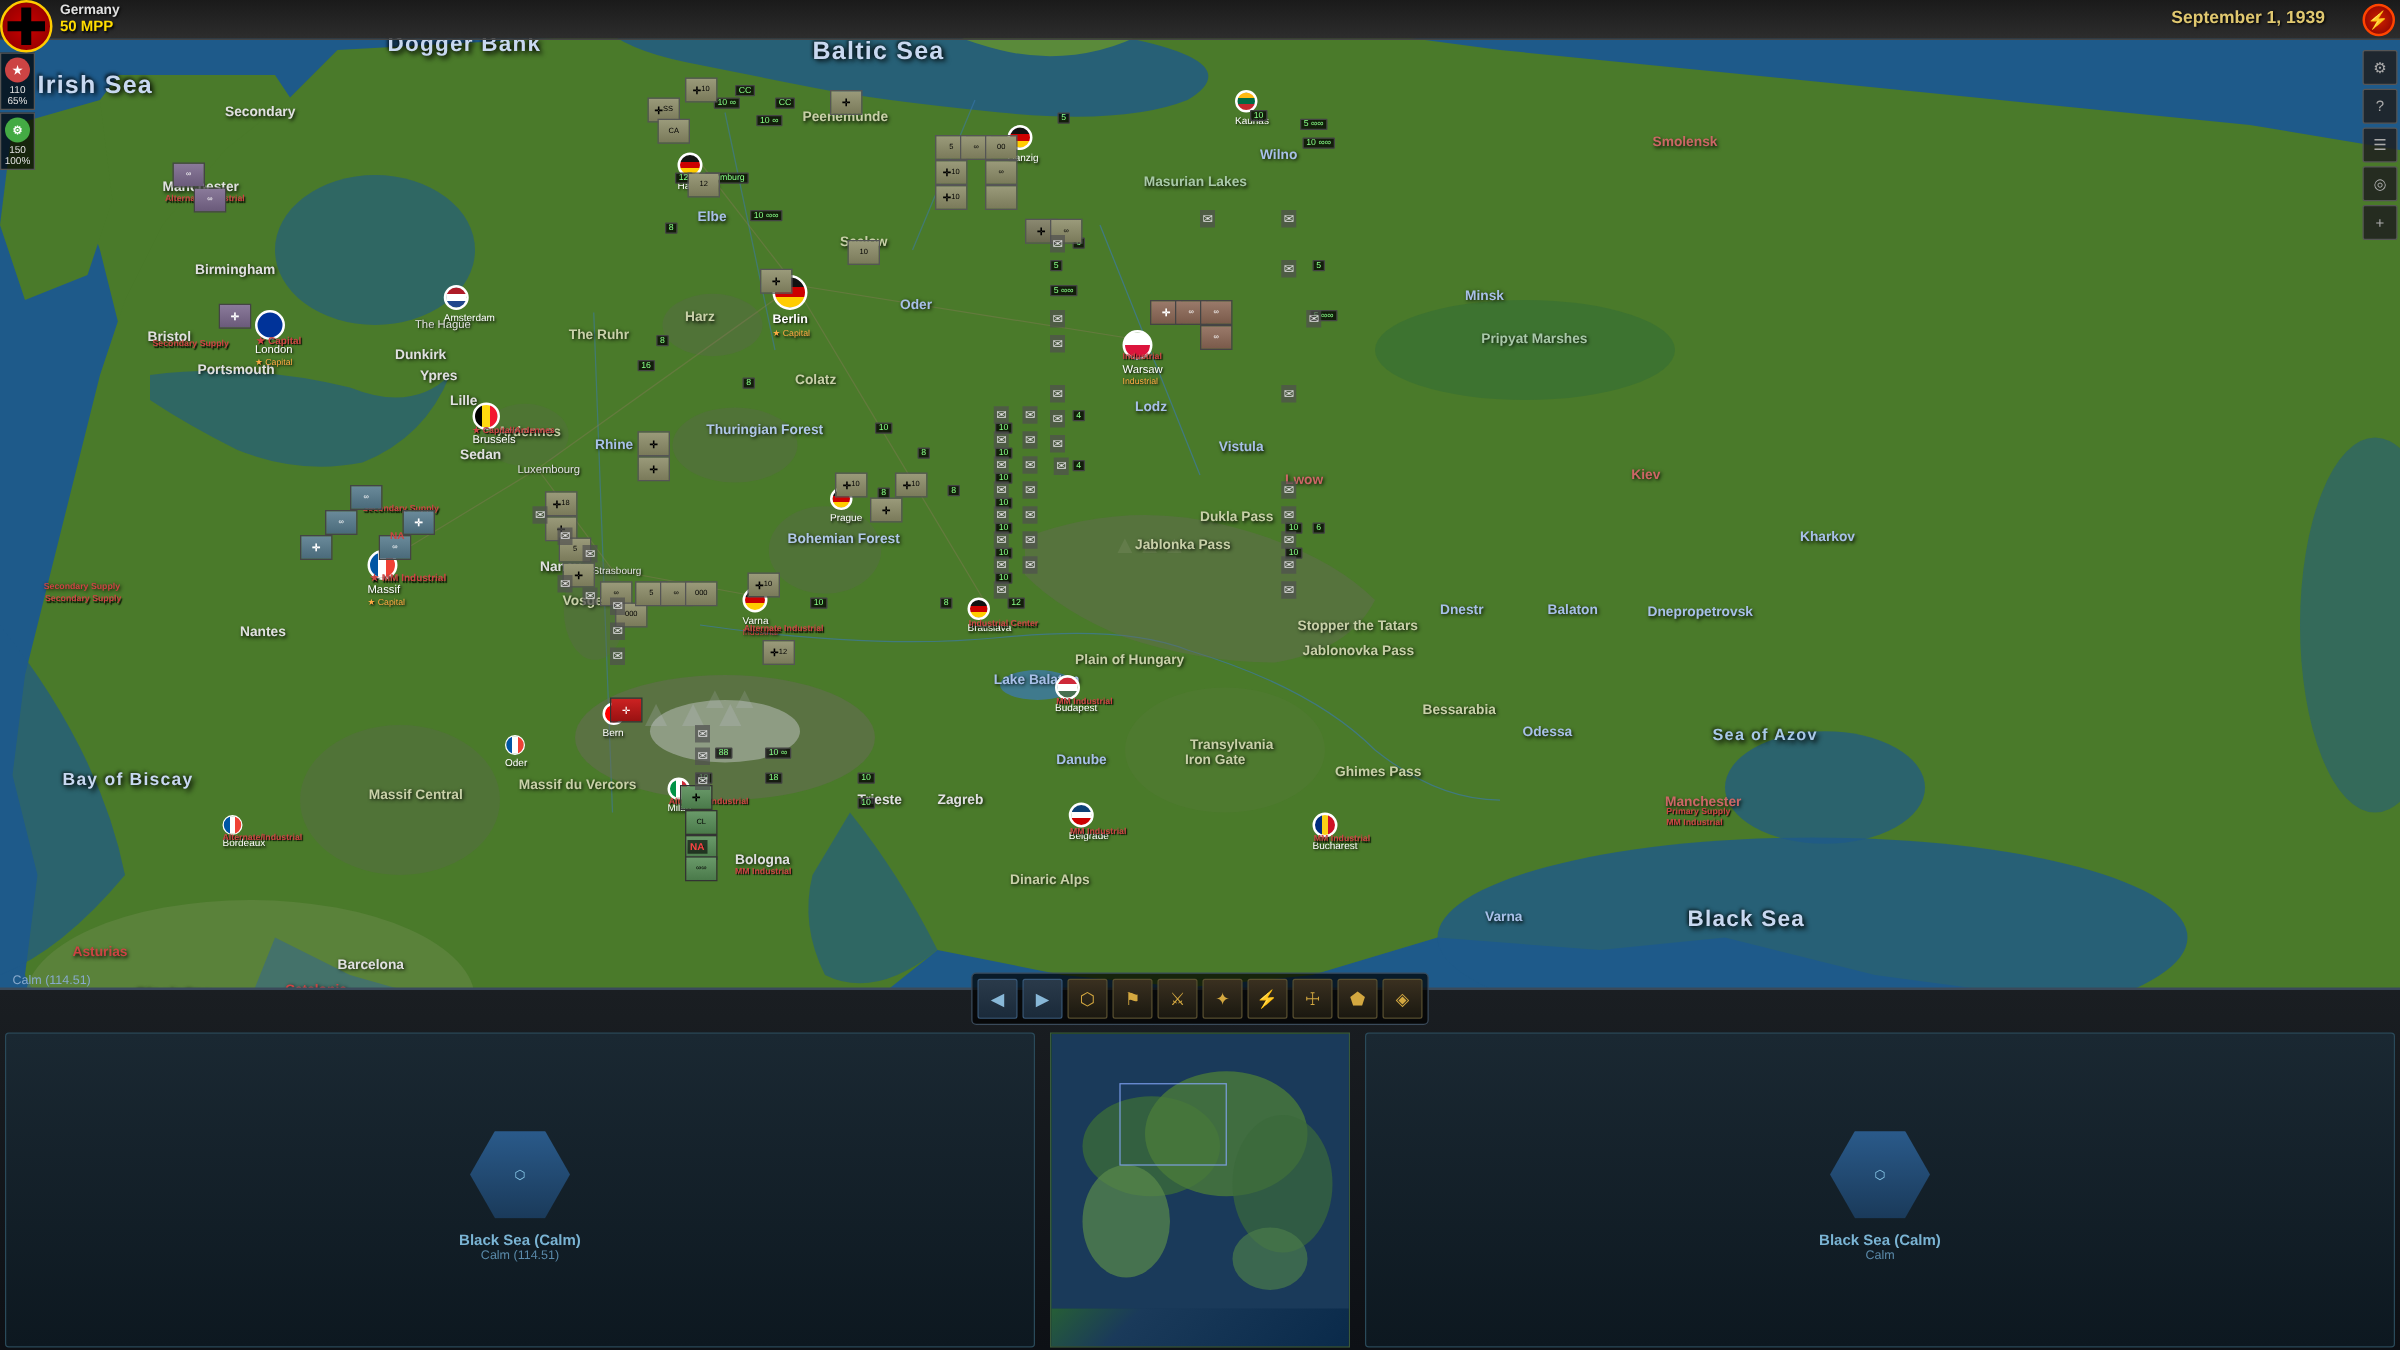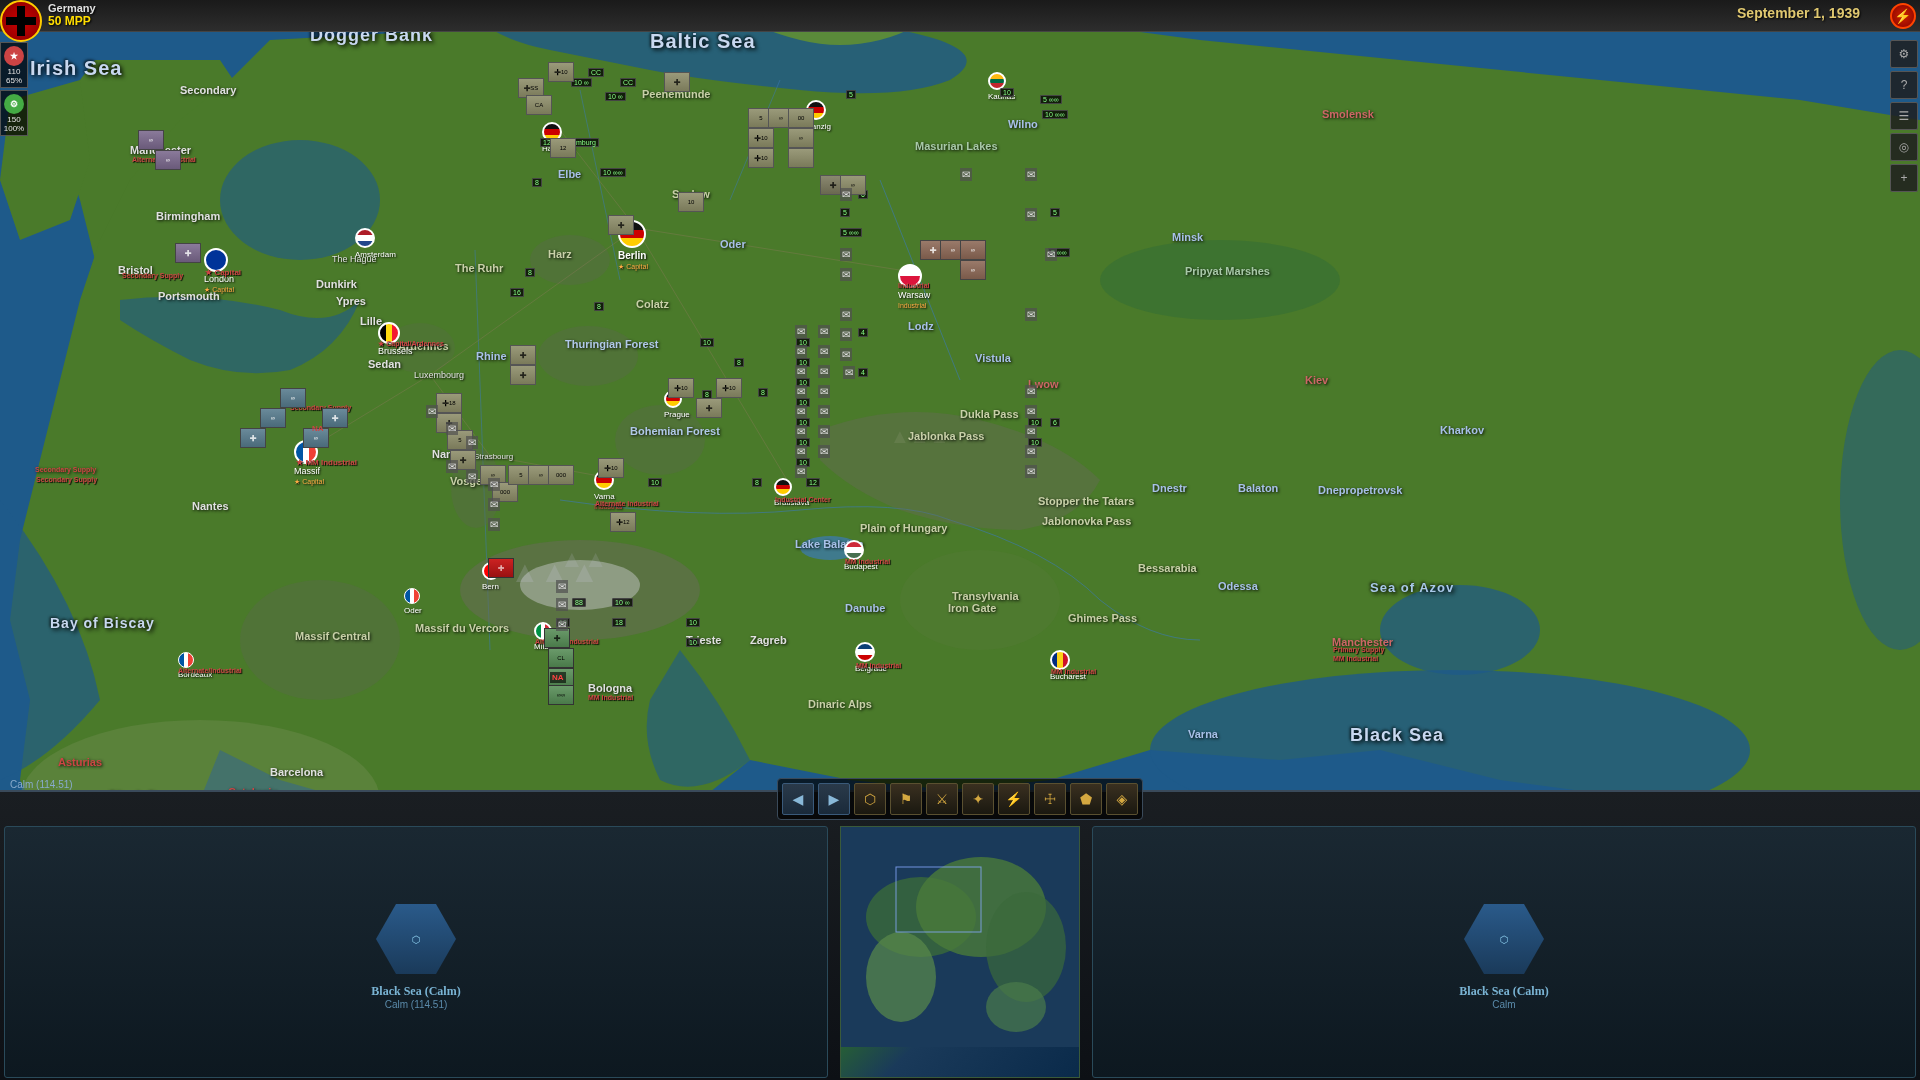--- a/index.html
+++ b/index.html
@@ -358,21 +358,20 @@
       display: flex;
       align-items: center;
       justify-content: center;
       margin: 10px auto;
     }
 
     .sea-zone-label {
       color: #7ab4d4;
       font-size: 12px;
       font-weight: bold;
-      font-family: Liberation Serif, serif;
     }
 
     .sea-zone-status {
       color: #5a8aaa;
       font-size: 10px;
       text-align: center;
     }
 
     .mini-map-panel {
       width: 240px;

